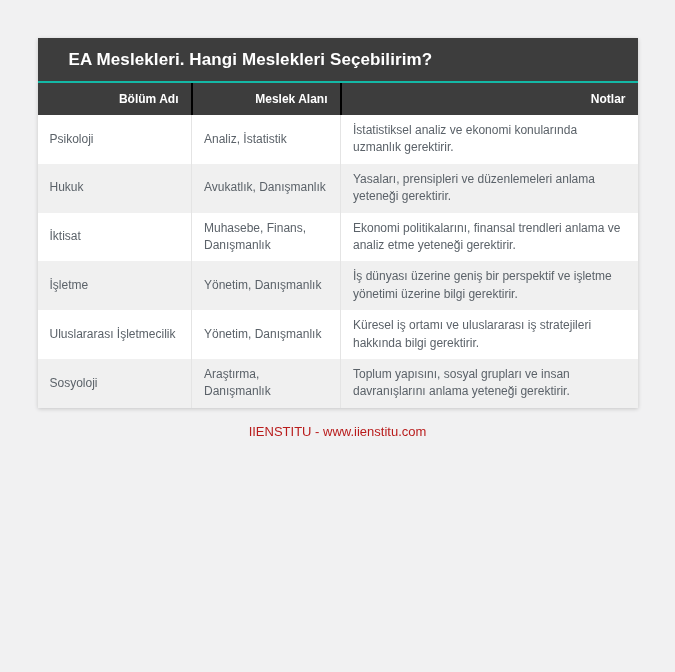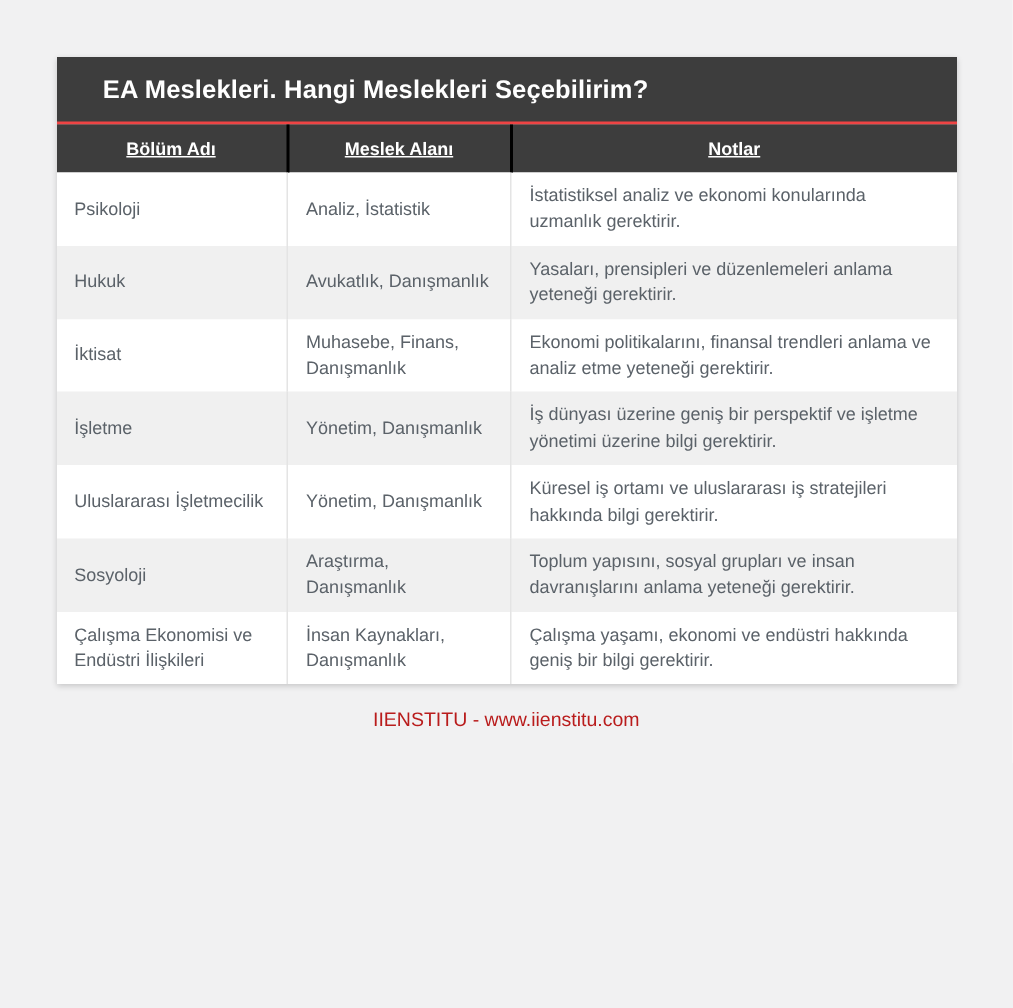--- a/index.html
+++ b/index.html
@@ -14,41 +14,40 @@
     margin: 38px auto 0 auto;
     background: #ffffff;
     box-shadow: 0 1px 4px rgba(0,0,0,0.18);
   }
   .title-bar {
     background: #3d3d3d;
     color: #ffffff;
     font-size: 17px;
     font-weight: bold;
     padding: 12px 13px 11px 31px;
-    border-bottom: 2px solid #ef4444;
+    border-bottom: 2px solid #14b8a6;
     letter-spacing: 0.1px;
   }
   table.jobs {
     width: 100%;
     border-collapse: collapse;
     table-layout: fixed;
   }
   col.c1 { width: 154px; }
   col.c2 { width: 149px; }
   col.c3 { width: 297px; }
   thead th {
     background: #3d3d3d;
     color: #ffffff;
     font-size: 12px;
     font-weight: bold;
-    text-align: center;
+    text-align: right;
     padding: 9px 12px;
     height: 32px;
     vertical-align: middle;
-    text-decoration: underline;
   }
   thead th + th { border-left: 2px solid #000000; }
   tbody td {
     font-size: 12px;
     color: #5b6269;
     line-height: 1.45;
     padding: 7px 12px;
     height: 48px;
     vertical-align: middle;
     word-wrap: break-word;
@@ -105,22 +104,17 @@
       <tr>
         <td>Uluslararası İşletmecilik</td>
         <td>Yönetim, Danışmanlık</td>
         <td>Küresel iş ortamı ve uluslararası iş stratejileri hakkında bilgi gerektirir.</td>
       </tr>
       <tr>
         <td>Sosyoloji</td>
         <td>Araştırma, Danışmanlık</td>
         <td>Toplum yapısını, sosyal grupları ve insan davranışlarını anlama yeteneği gerektirir.</td>
       </tr>
-      <tr>
-        <td>Çalışma Ekonomisi ve Endüstri İlişkileri</td>
-        <td>İnsan Kaynakları, Danışmanlık</td>
-        <td>Çalışma yaşamı, ekonomi ve endüstri hakkında geniş bir bilgi gerektirir.</td>
-      </tr>
     </tbody>
   </table>
 </div>
 
 <div class="footer">IIENSTITU - www.iienstitu.com</div>
 
 </body></html>

